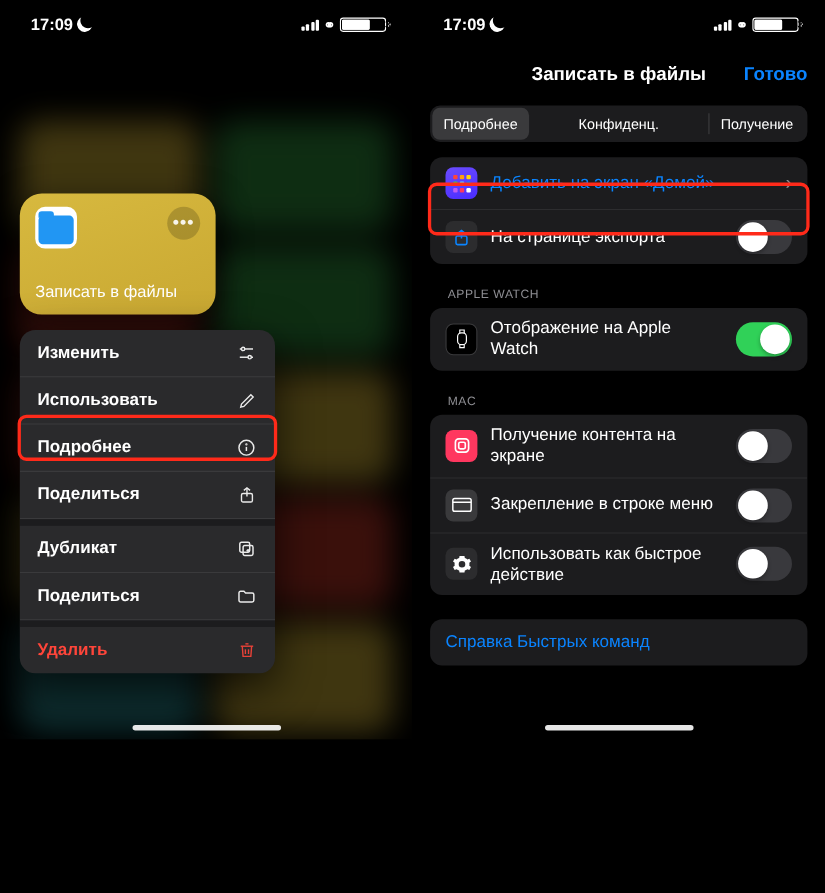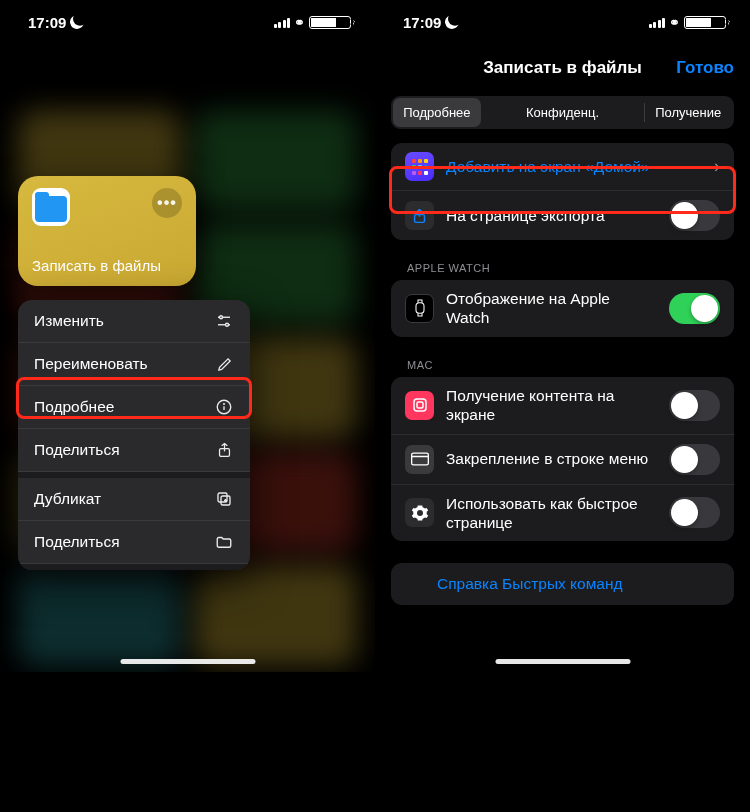--- a/index.html
+++ b/index.html
@@ -100,21 +100,21 @@
     width: 232px;
     background: #2a2a2c;
     border-radius: 14px;
     overflow:hidden;
     z-index:30;
     box-shadow: 0 12px 40px rgba(0,0,0,.7);
   }
   .cm-item{
     display:flex; align-items:center; justify-content:space-between;
     padding: 11px 16px;
-    font-size:15.5px; font-weight:400;
+    font-size:15.5px; font-weight:700;
     color:#fff;
     border-bottom: 0.5px solid rgba(255,255,255,.08);
   }
   .cm-item:last-child{ border-bottom:none;}
   .cm-sep-thick{ height:6px; background:#1c1c1e; border:none; padding:0;}
   .cm-icon{ width:20px; height:20px; display:flex; align-items:center; justify-content:center; opacity:.9;}
   .cm-delete{ color:#ff453a; }
   .cm-delete .cm-icon{ color:#ff453a; }
 
   .hl-box{
@@ -198,21 +198,21 @@
   .toggle .knob{
     position:absolute; top:2px; left:2px; width:27px; height:27px;
     background:#fff; border-radius:50%;
     box-shadow: 0 2px 4px rgba(0,0,0,.3);
     transition: left .2s;
   }
   .toggle.on{ background:#30d158;}
   .toggle.on .knob{ left:22px;}
 
   .help-list{ margin:0 16px; background:#1c1c1e; border-radius:11px;}
-  .help-row{ padding:12px 14px; color:#0a84ff; font-size:15.5px;margin-left:32px;}
+  .help-row{ padding:12px 14px; color:#0a84ff; font-size:15.5px;}
 
   svg{ display:block;}
 </style>
 </head>
 <body>
 
 <div class="phone">
 
   <div class="blur-bg">
     <div class="blur-card c-yellow"></div>
@@ -269,21 +269,21 @@
             <circle cx="8" cy="7" r="2"></circle>
             <line x1="4" y1="7" x2="6" y2="7"></line>
             <line x1="10" y1="7" x2="20" y2="7"></line>
             <circle cx="16" cy="17" r="2"></circle>
             <line x1="4" y1="17" x2="14" y2="17"></line>
             <line x1="18" y1="17" x2="20" y2="17"></line>
           </svg>
       </span>
     </div>
     <div class="cm-item">
-      <span>Переименовать</span>
+      <span>Использовать</span>
       <span class="cm-icon">
         <svg width="17" height="17" viewBox="0 0 24 24" fill="none" stroke="#fff" stroke-width="1.8">
             <path d="M4 20 L8 19 L20 7 L17 4 L5 16 Z"></path>
           </svg>
       </span>
     </div>
     <div class="cm-item">
       <span>Подробнее</span>
       <span class="cm-icon">
         <svg width="18" height="18" viewBox="0 0 24 24" fill="none" stroke="#fff" stroke-width="1.8">
@@ -317,20 +317,32 @@
     </div>
     <div class="cm-item">
       <span>Поделиться</span>
       <span class="cm-icon">
         <svg width="18" height="16" viewBox="0 0 24 20" fill="none" stroke="#fff" stroke-width="1.8">
             <path d="M3 6a2 2 0 012-2h4l2 2h8a2 2 0 012 2v7a2 2 0 01-2 2H5a2 2 0 01-2-2V6z"></path>
           </svg>
       </span>
     </div>
     <div class="cm-sep-thick"></div>
+    <div class="cm-item cm-delete">
+      <span>Удалить</span>
+      <span class="cm-icon">
+        <svg width="17" height="18" viewBox="0 0 24 24" fill="none" stroke="#ff453a" stroke-width="1.8">
+            <path d="M4 7h16"></path>
+            <path d="M10 4h4"></path>
+            <path d="M6 7l1 13h10l1-13"></path>
+            <line x1="10" y1="11" x2="10" y2="17"></line>
+            <line x1="14" y1="11" x2="14" y2="17"></line>
+          </svg>
+      </span>
+    </div>
   </div>
 
   <div class="hl-box" style="left:16px; top:377px; width:236px; height:42px;"></div>
 
   <div class="home-ind"></div>
 </div>
 
 <div class="phone">
 
   <div class="status-bar">
@@ -447,21 +459,21 @@
           <div class="toggle">
               <div class="knob"></div>
             </div>
         </div>
         <div class="row">
           <div class="row-icon ic-gear">
             <svg width="18" height="18" viewBox="0 0 24 24" fill="#fff">
                 <path d="M12 8a4 4 0 100 8 4 4 0 000-8zm9 4c0 .6-.05 1.2-.15 1.75l2.05 1.6-2 3.45-2.4-.95a8.1 8.1 0 01-3.05 1.75L15 22h-6l-.45-2.4a8.1 8.1 0 01-3.05-1.75l-2.4.95-2-3.45 2.05-1.6A9 9 0 013 12c0-.6.05-1.2.15-1.75L1.1 8.65l2-3.45 2.4.95A8.1 8.1 0 018.55 4.4L9 2h6l.45 2.4a8.1 8.1 0 013.05 1.75l2.4-.95 2 3.45-2.05 1.6c.1.55.15 1.15.15 1.75z"></path>
               </svg>
           </div>
-          <span class="row-label">Использовать как быстрое странице</span>
+          <span class="row-label">Использовать как быстрое действие</span>
           <div class="toggle">
               <div class="knob"></div>
             </div>
         </div>
       </div>
     </div>
 
     <div class="section">
       <div class="help-list">
         <div class="help-row">

